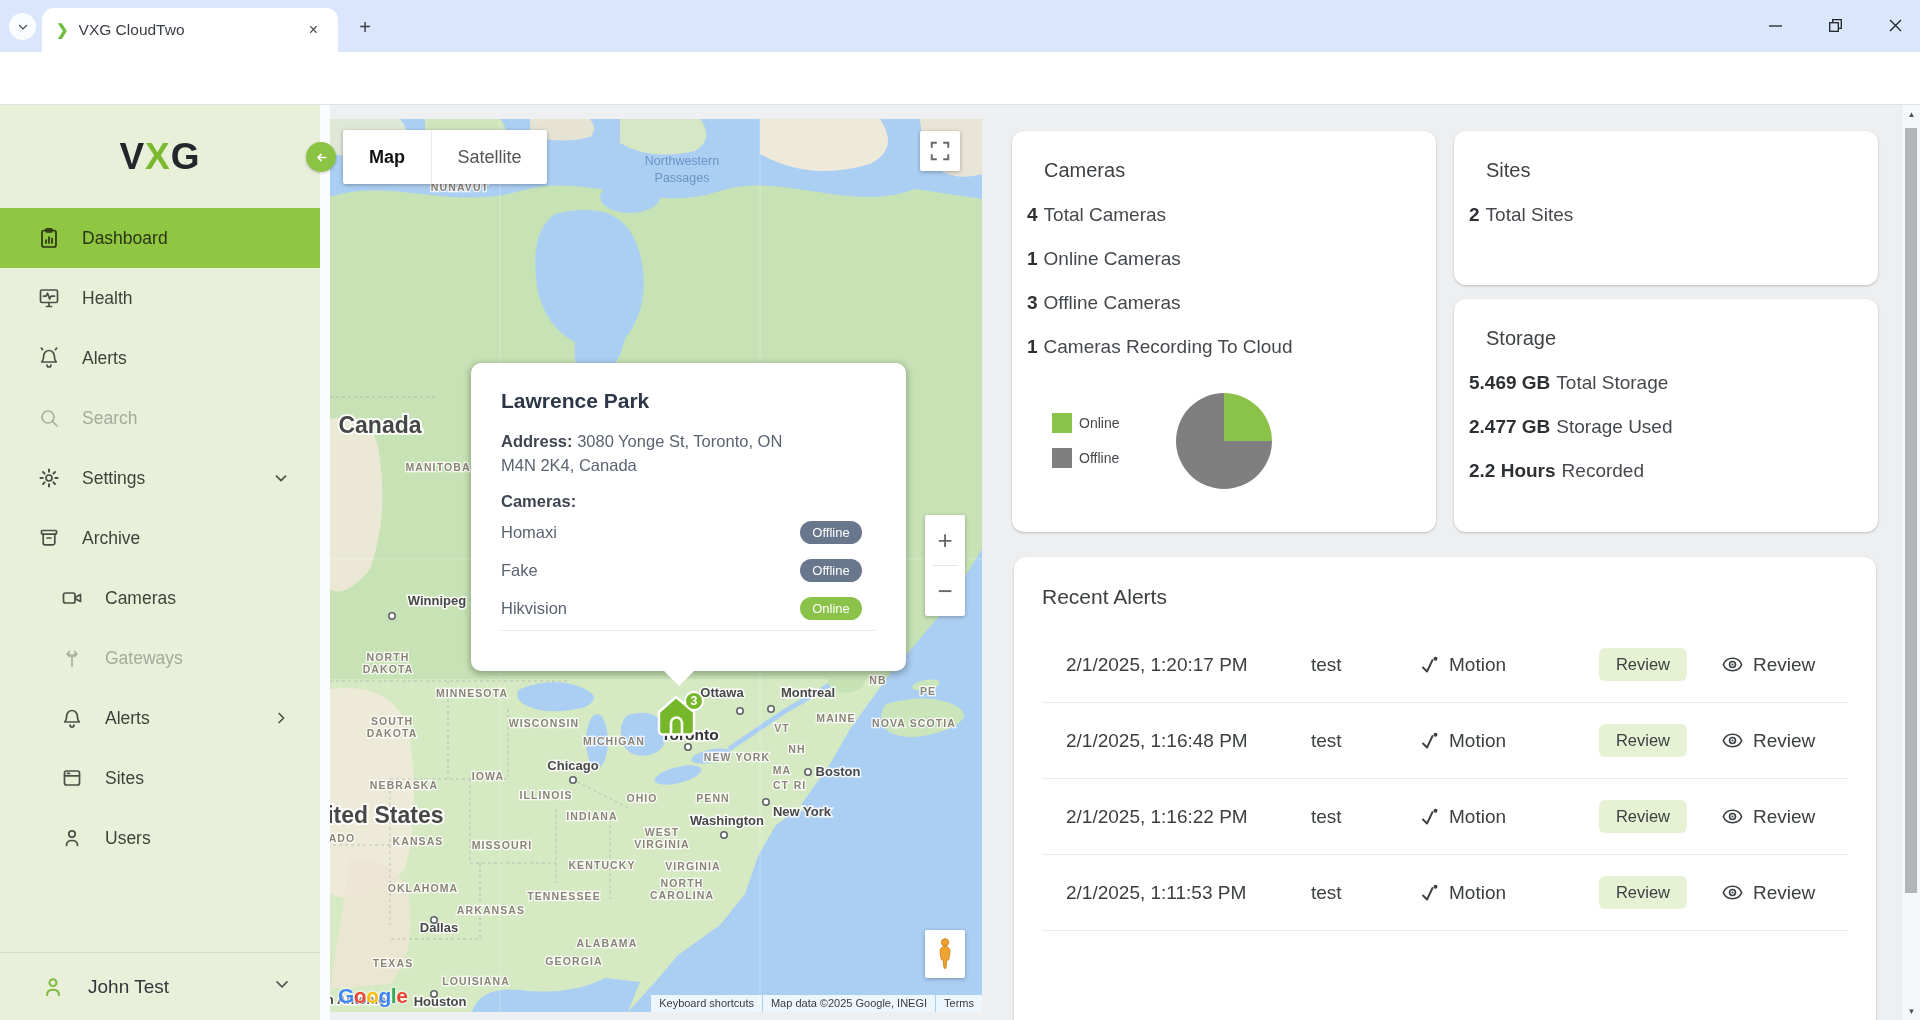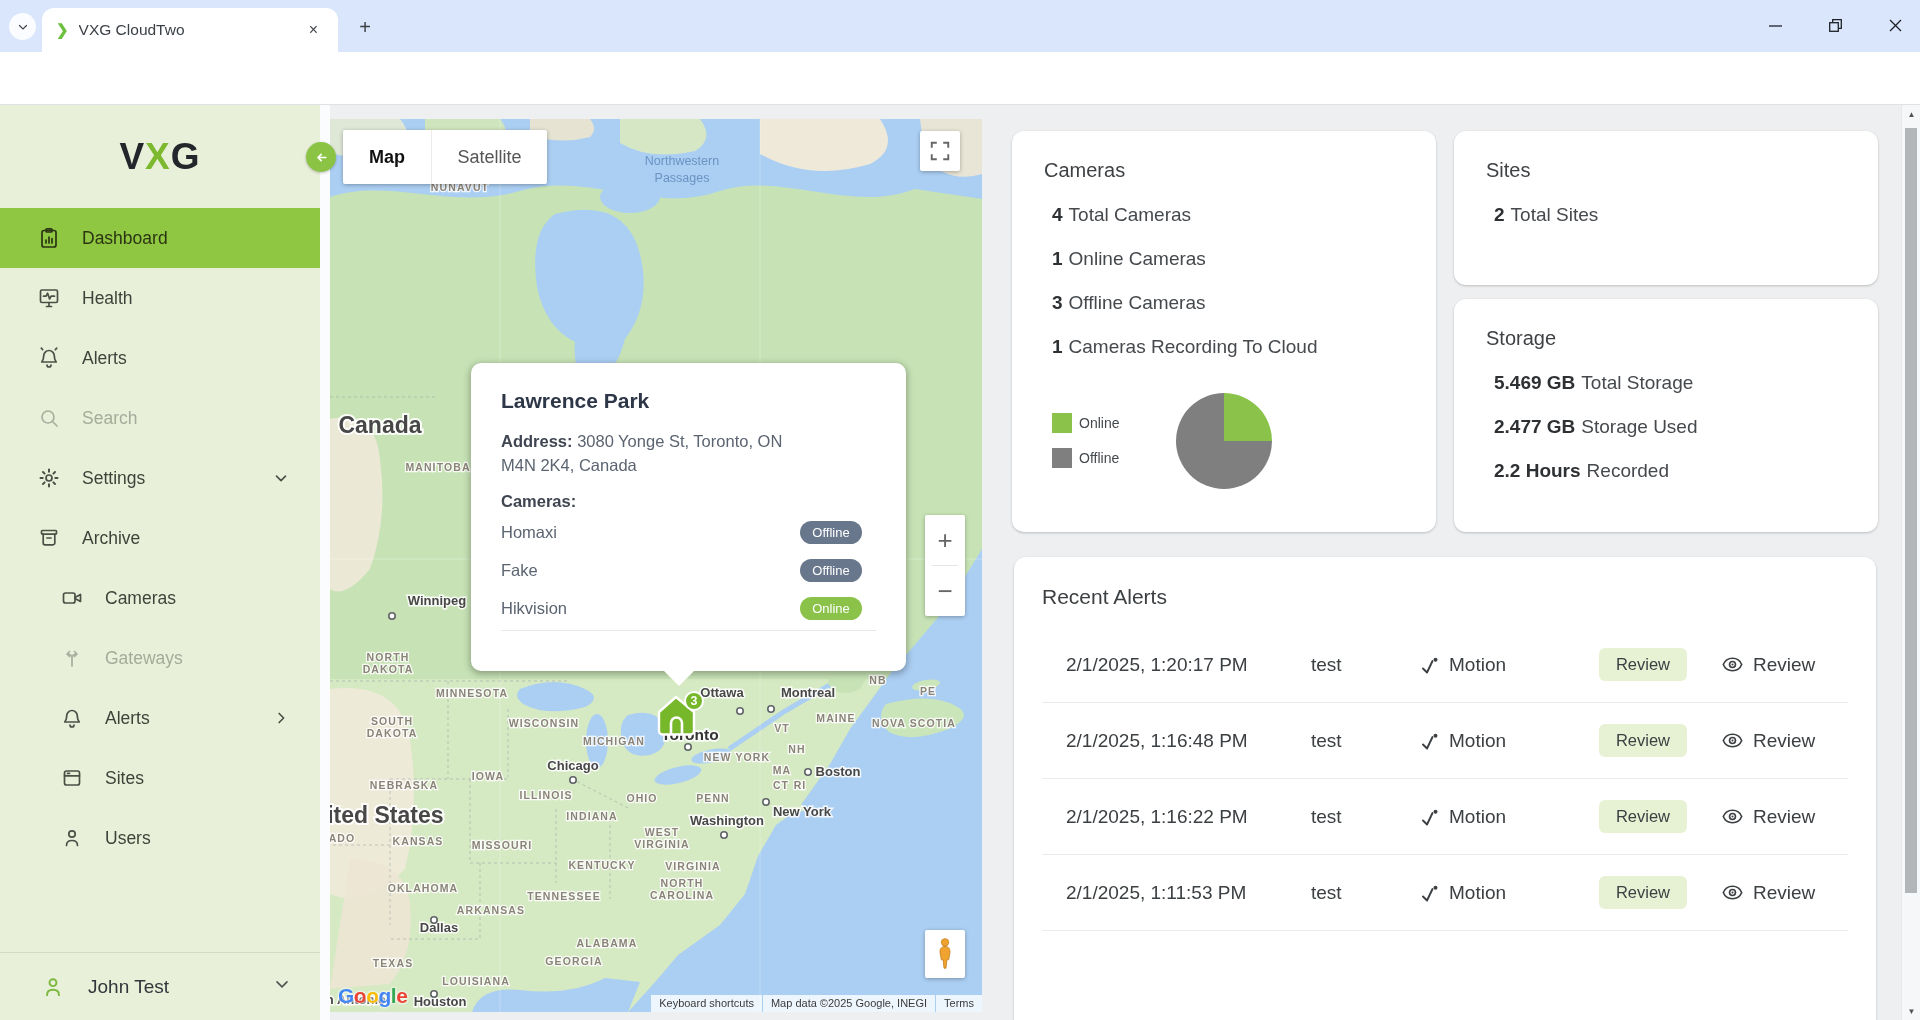--- a/index.html
+++ b/index.html
@@ -71,33 +71,33 @@
   .pp-row{display:flex;align-items:center;justify-content:space-between;padding:5px 14px 5px 0;margin-top:5px}
   .pp-row.last{border-bottom:1px solid #e8e8e8;padding-bottom:10px}
   .pp-name{font-size:16.5px;color:#5b6470}
   .pp-badge{min-width:62px;text-align:center;border-radius:12px;color:#fff;font-size:13px;padding:4px 12px}
   .pp-badge.off{background:#68778c}
   .pp-badge.on{background:#8bc34a}
   .marker{position:absolute;left:325px;top:571px;width:50px;height:50px;z-index:4}
   
   .card{position:absolute;background:#fff;border-radius:12px;box-shadow:0 1px 3px rgba(0,0,0,.13),0 1px 2px rgba(0,0,0,.09)}
   .card h3{font-size:20px;font-weight:400;color:#3f4245;padding:28px 32px 0 32px}
-  .stat{padding:0 40px;margin-top:22px;font-size:19px;color:#45494d}
+  .stat{padding:0 15px;margin-top:22px;font-size:19px;color:#45494d}
   .stat b{color:#2e3134;font-weight:700;margin-right:6px}
   .legend{position:absolute;left:40px;top:282px;font-size:14px;color:#45494d}
   .leg-row{display:flex;align-items:center;margin-bottom:15px}
   .leg-sw{width:20px;height:20px;margin-right:7px}
   .pie{position:absolute;left:164px;top:262px;width:96px;height:96px;border-radius:50%}
   
   .alerts-title{font-size:21px;color:#3c4043;padding:28px 0 0 28px}
   .tbl{margin:18px 28px 0 28px}
   .thead{display:grid;grid-template-columns:245px 109px 153px 148px 1fr;background:#e1efce;border-radius:6px;height:62px;align-items:center;font-size:19px;font-weight:700;color:#33373b}
   .thead>div{padding-left:24px;display:flex;align-items:center;gap:6px}
   .trow{display:grid;grid-template-columns:245px 109px 153px 148px 1fr;height:76px;align-items:center;font-size:19px;color:#3c4043;border-bottom:1px solid #ebebeb}
-  .trow>div{padding-left:24px;display:flex;align-items:flex-end;gap:9px}
+  .trow>div{padding-left:24px;display:flex;align-items:center;gap:9px}
   .st-badge{margin-left:26px;background:#e7f2d5;color:#3c4043;font-size:16.5px;padding:7px 0;width:88px;text-align:center;border-radius:6px}
   
   .sbar{position:absolute;left:1901px;top:0;width:19px;height:915px;background:#f6f7f8;border-left:1px solid #e7e9ea}
   .sbar .thumb{position:absolute;left:3px;top:23px;width:12px;height:765px;background:#b3b6b9}
   .sbar .ar{position:absolute;left:0;width:19px;height:18px;display:flex;align-items:center;justify-content:center;font-size:8px;color:#505356}
 </style>
 </head>
 <body>
 
 <div class="tabstrip">

